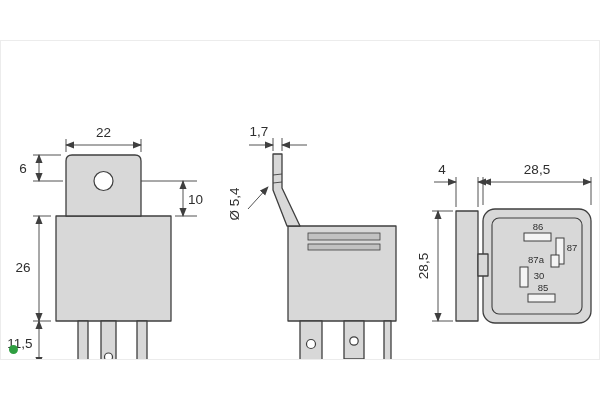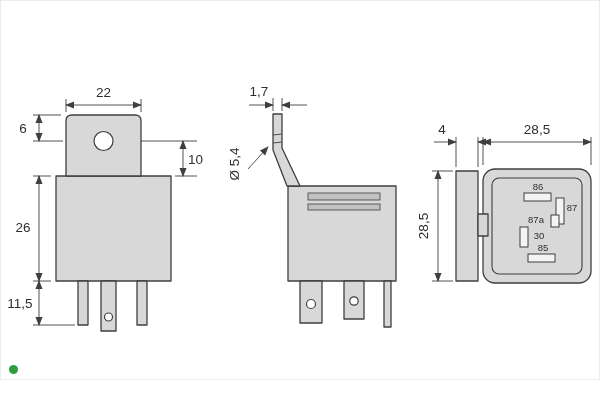--- a/index.html
+++ b/index.html
@@ -1,21 +1,22 @@
 <!DOCTYPE html>
 <html style="--background: #ffffff; --line: #3f3f3f; --fill_body: #d8d8d8; --fill_slot: #f4f4f4; --accent_green: #2f9e41;"><head>
 <meta charset="utf-8">
 <style>
   * { margin:0; padding:0; box-sizing:border-box; }
   html,body { background:#ffffff; }
   .canvas {
-    position:relative; width:600px; height:380px;
+    position:relative; width:600px; height:320px;
     background:var(--background,#ffffff);
     border:1px solid #ececec; overflow:hidden;
     font-family:"Liberation Sans", sans-serif;
+    margin-top:40px;
   }
   svg { display:block; }
   .shape  { fill:var(--fill_body,#d8d8d8); stroke:var(--line,#3f3f3f); stroke-width:1.3; stroke-linejoin:round; }
   .hole   { fill:#ffffff; stroke:var(--line,#3f3f3f); stroke-width:1.2; }
   .slot   { fill:var(--fill_slot,#f4f4f4); stroke:var(--line,#3f3f3f); stroke-width:1; }
   .stripe { fill:#c2c2c2; stroke:var(--line,#3f3f3f); stroke-width:0.8; }
   .inner  { fill:none; stroke:var(--line,#3f3f3f); stroke-width:1.1; }
   .dim    { stroke:var(--line,#3f3f3f); stroke-width:0.9; fill:none; }
   .dimtext  { font-family:"Liberation Sans",sans-serif; font-size:13.5px; fill:#2e2e2e; }
   .termtext { font-family:"Liberation Sans",sans-serif; font-size:9.5px; fill:#2e2e2e; }

